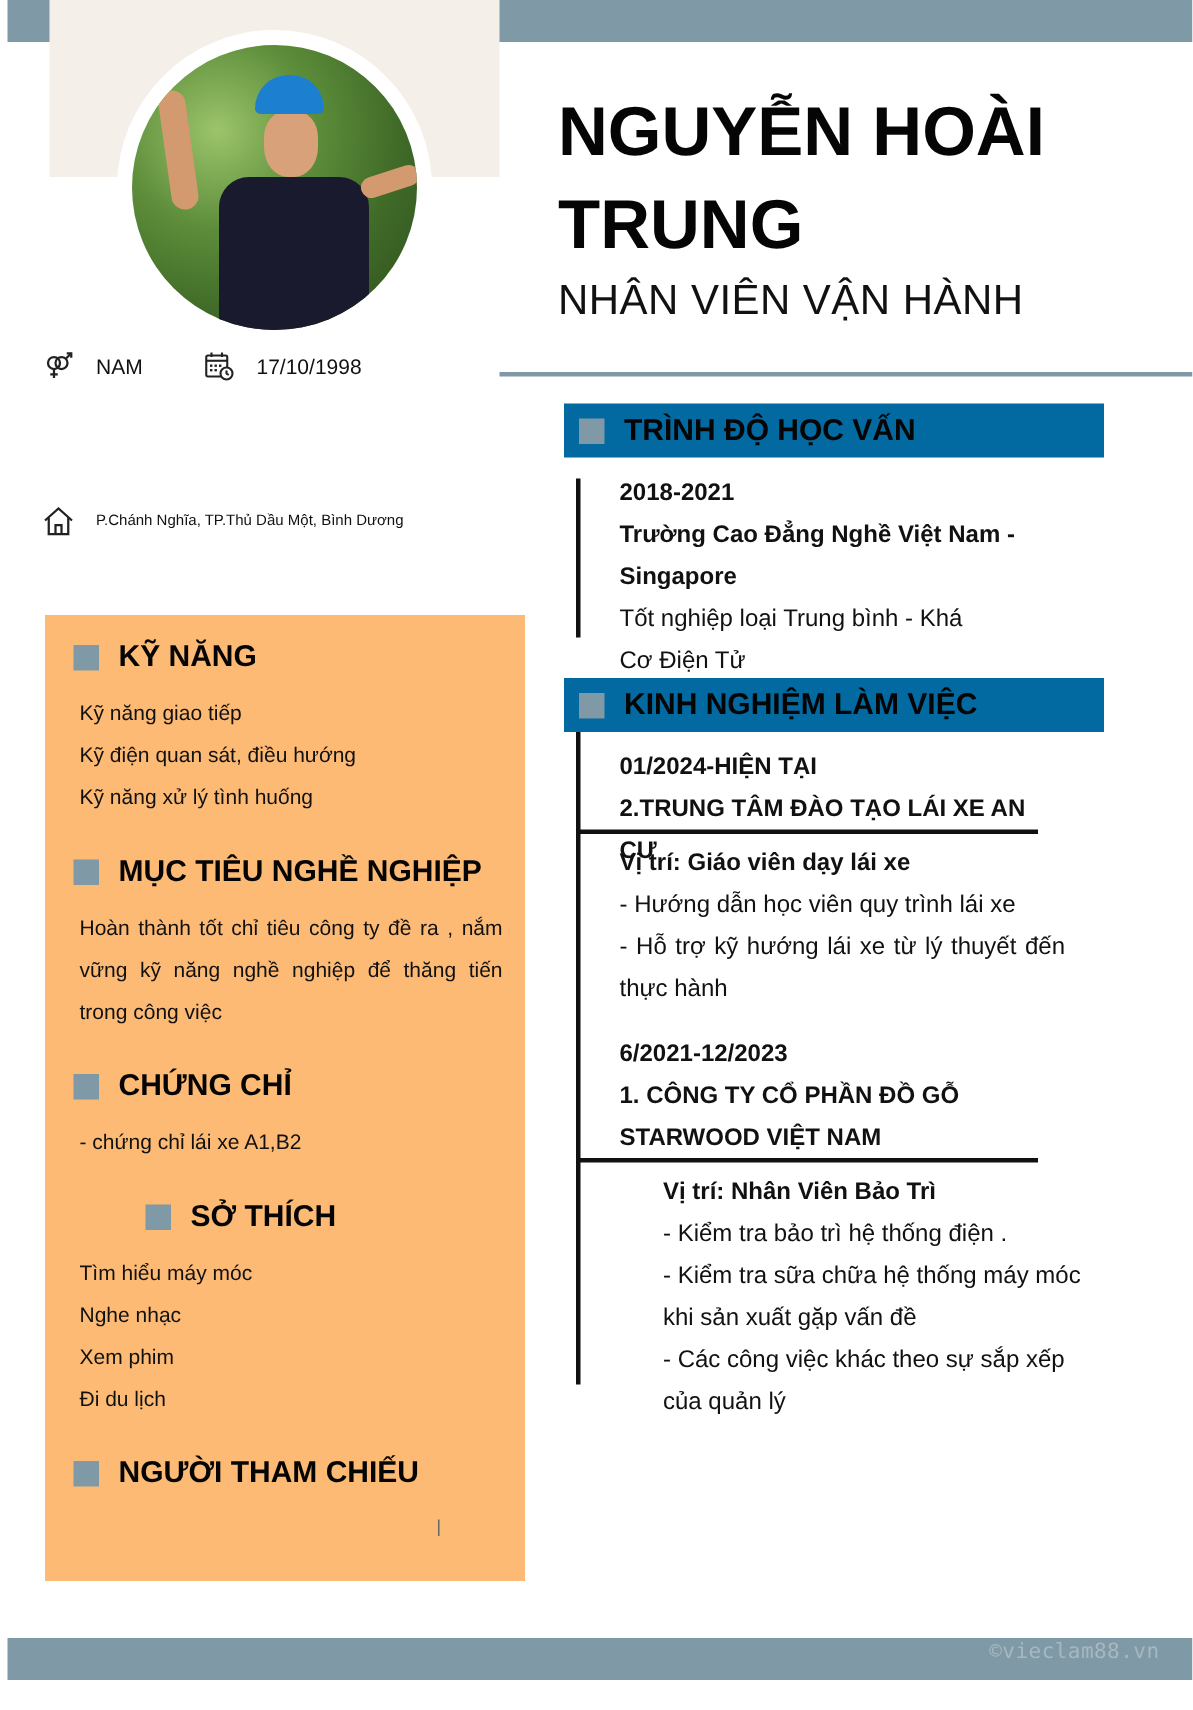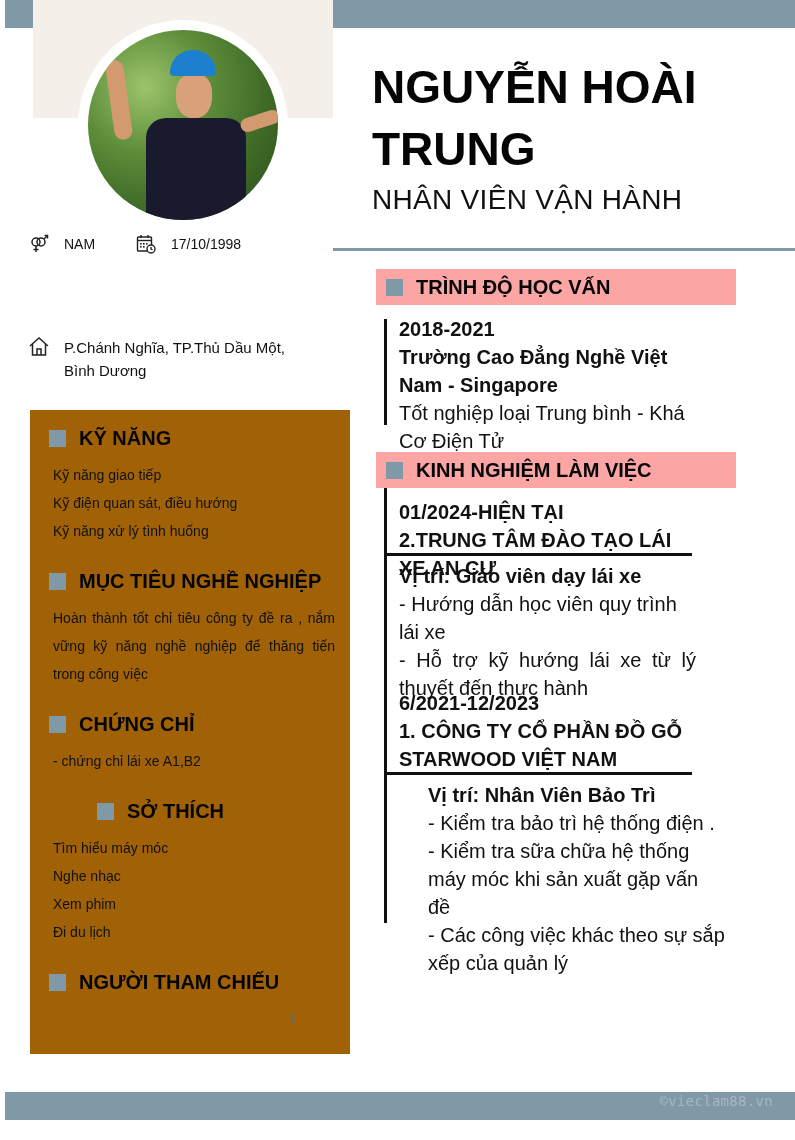--- a/index.html
+++ b/index.html
@@ -21,34 +21,34 @@
   .photo .arm-r { position: absolute; left: 152px; top: 84px; width: 40px; height: 14px; background: #d39a70; border-radius: 7px; transform: rotate(-18deg); }
 
   .name { position: absolute; left: 372px; top: 56px; width: 400px; font-family: "Liberation Sans", sans-serif; font-weight: 700; font-size: 46px; line-height: 62px; color: #050505; }
   .job-title { position: absolute; left: 372px; top: 182px; font-size: 28px; line-height: 36px; color: #111; letter-spacing: 0.3px; }
   .header-rule { position: absolute; left: 333px; top: 248px; width: 462px; height: 3px; background: #7f9aa6; }
 
   .info-row { position: absolute; display: flex; align-items: center; font-size: 14px; color: #111; }
   .info-row .ico { width: 22px; height: 22px; display: inline-flex; align-items: center; justify-content: center; margin-right: 14px; }
   .gender-row { left: 28px; top: 233px; }
   .dob-row { left: 135px; top: 233px; }
-  .address-row { position: absolute; left: 28px; top: 336px; width: 290px; display: flex; font-size: 15px; line-height: 23px; }
+  .address-row { position: absolute; left: 28px; top: 336px; width: 290px; display: flex; font-size: 10px; line-height: 23px; align-items: flex-end; }
   .address-row .ico { width: 22px; height: 22px; margin-right: 14px; flex-shrink: 0; margin-top: 0; }
 
-  .sidebar { position: absolute; left: 30px; top: 410px; width: 320px; height: 644px; background: #a16207; }
+  .sidebar { position: absolute; left: 30px; top: 410px; width: 320px; height: 644px; background: #fdba74; }
   .sec-head { position: absolute; display: flex; align-items: center; font-weight: 700; font-size: 20px; color: #050505; }
   .sec-head .sq { width: 17px; height: 17px; background: #7f9aa6; margin-right: 13px; flex-shrink: 0; }
   .sidebar .sec-head { left: 19px; }
   .list { position: absolute; left: 23px; font-size: 14px; line-height: 28px; color: #111; }
   .para { position: absolute; left: 23px; width: 282px; font-size: 14px; line-height: 28px; text-align: justify; color: #111; }
 
-  .right-head { position: absolute; left: 376px; width: 360px; height: 36px; background: #fca5a5; }
+  .right-head { position: absolute; left: 376px; width: 360px; height: 36px; background: #0369a1; }
   .right-head .sec-head { left: 10px; top: 0; height: 36px; }
   .timeline { position: absolute; left: 384px; width: 3px; background: #111; }
-  .entry { position: absolute; left: 399px; width: 297px; font-size: 20px; line-height: 28px; color: #111; }
+  .entry { position: absolute; left: 413px; width: 297px; font-size: 16px; line-height: 28px; color: #111; }
   .entry .b { font-weight: 700; }
   .entry .j { text-align: justify; }
   .h-rule { position: absolute; left: 384px; width: 308px; height: 3px; background: #111; }
 </style>
 </head>
 <body>
 
 <div class="top-bar"></div>
 
 <div class="photo-bg"></div>

